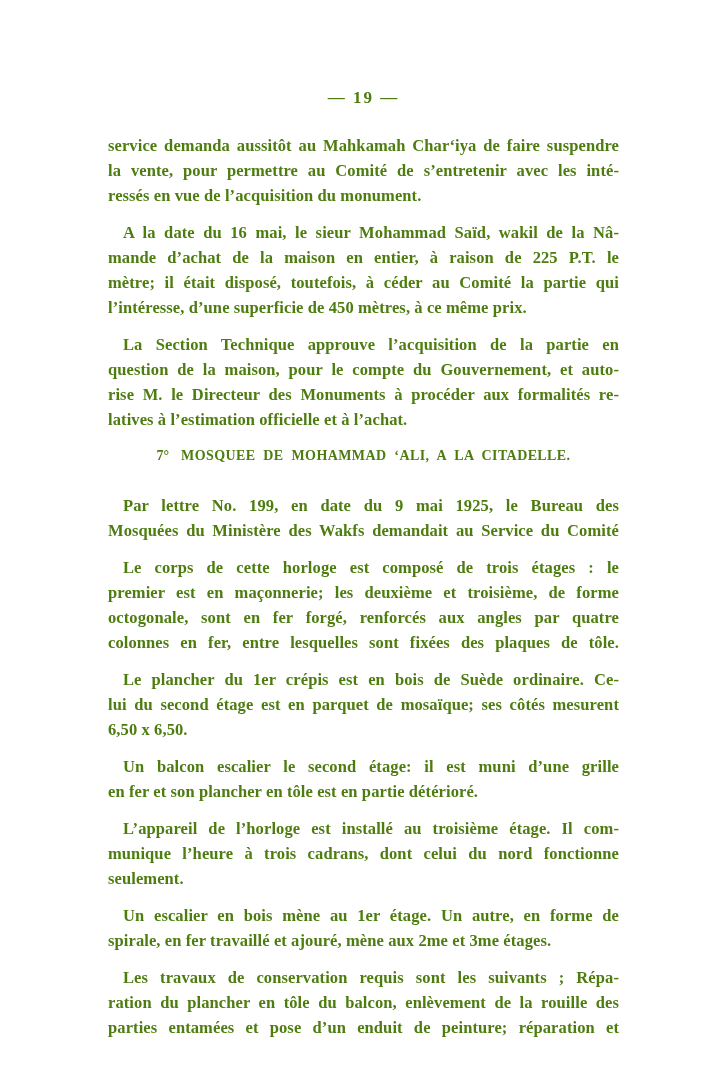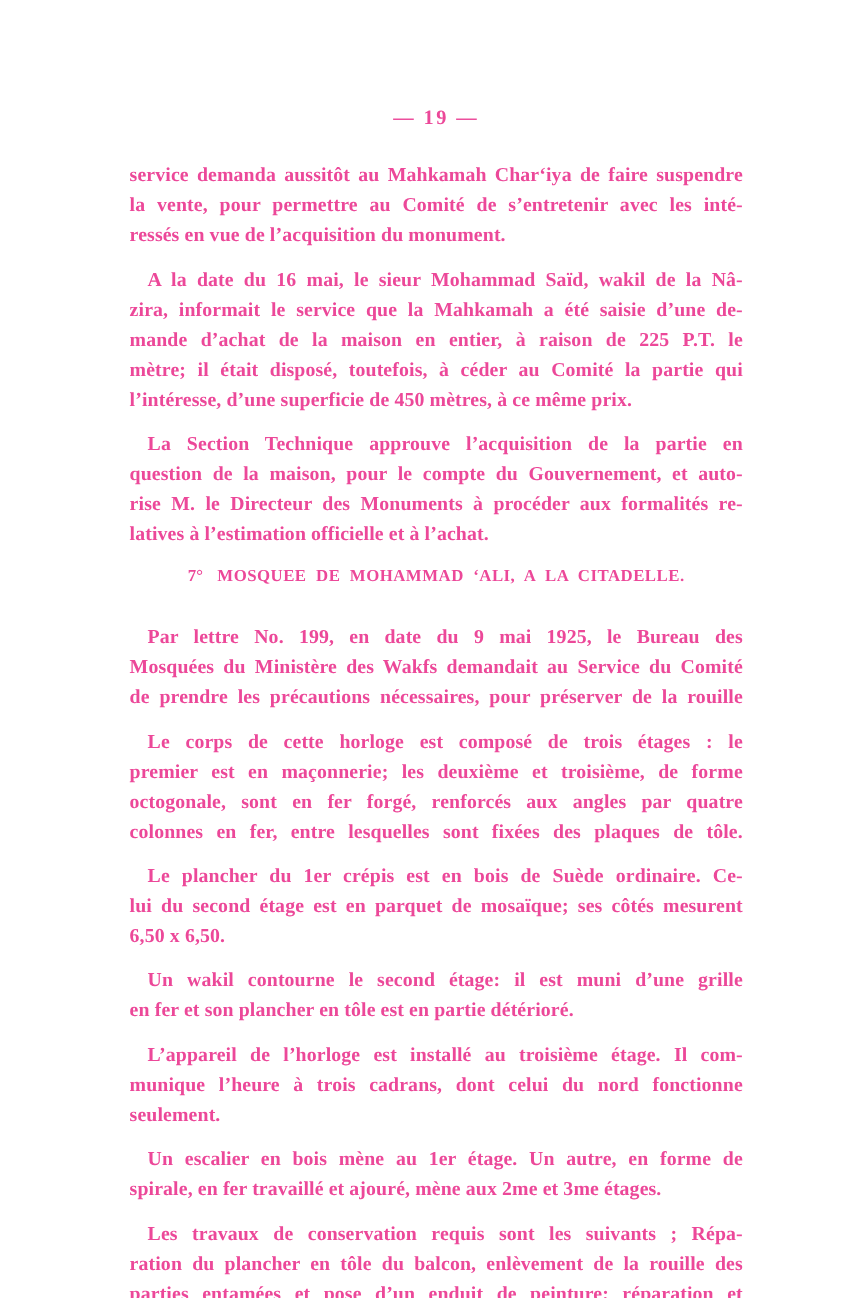--- a/index.html
+++ b/index.html
@@ -6,21 +6,21 @@
     margin: 0;
     padding: 0;
     background: #ffffff;
   }
   .page {
     position: relative;
     width: 720px;
     height: 1082px;
     background: #ffffff;
     overflow: hidden;
-    color: #ec4899;
+    color: #4d7c0f;
     font-family: "Liberation Serif", serif;
     font-weight: 700;
     -webkit-font-smoothing: antialiased;
   }
   .page-number {
     position: absolute;
     top: 88px;
     left: 96px;
     width: 535px;
     text-align: center;
@@ -61,50 +61,48 @@
 <div class="page">
   <div class="page-number">— 19 —</div>
   <div class="body-text" id="body-text">
       <div class="para">
         <div class="line">service demanda aussitôt au Mahkamah Char‘iya de faire suspendre</div>
         <div class="line">la vente, pour permettre au Comité de s’entretenir avec les inté-</div>
         <div class="line last">ressés en vue de l’acquisition du monument.</div>
       </div>
       <div class="para">
         <div class="line indent">A la date du 16 mai, le sieur Mohammad Saïd, wakil de la Nâ-</div>
-        <div class="line">zira, informait le service que la Mahkamah a été saisie d’une de-</div>
         <div class="line">mande d’achat de la maison en entier, à raison de 225 P.T. le</div>
         <div class="line">mètre; il était disposé, toutefois, à céder au Comité la partie qui</div>
         <div class="line last">l’intéresse, d’une superficie de 450 mètres, à ce même prix.</div>
       </div>
       <div class="para">
         <div class="line indent">La Section Technique approuve l’acquisition de la partie en</div>
         <div class="line">question de la maison, pour le compte du Gouvernement, et auto-</div>
         <div class="line">rise M. le Directeur des Monuments à procéder aux formalités re-</div>
         <div class="line last">latives à l’estimation officielle et à l’achat.</div>
       </div>
       <div class="heading"><span class="hnum">7°</span><span>MOSQUEE DE MOHAMMAD ‘ALI, A LA CITADELLE.</span></div>
       <div class="para">
         <div class="line indent">Par lettre No. 199, en date du 9 mai 1925, le Bureau des</div>
         <div class="line">Mosquées du Ministère des Wakfs demandait au Service du Comité</div>
-        <div class="line">de prendre les précautions nécessaires, pour préserver de la rouille</div>
       </div>
       <div class="para">
         <div class="line indent">Le corps de cette horloge est composé de trois étages : le</div>
         <div class="line">premier est en maçonnerie; les deuxième et troisième, de forme</div>
         <div class="line">octogonale, sont en fer forgé, renforcés aux angles par quatre</div>
         <div class="line">colonnes en fer, entre lesquelles sont fixées des plaques de tôle.</div>
       </div>
       <div class="para">
         <div class="line indent">Le plancher du 1er crépis est en bois de Suède ordinaire. Ce-</div>
         <div class="line">lui du second étage est en parquet de mosaïque; ses côtés mesurent</div>
         <div class="line last">6,50 x 6,50.</div>
       </div>
       <div class="para">
-        <div class="line indent">Un wakil contourne le second étage: il est muni d’une grille</div>
+        <div class="line indent">Un balcon escalier le second étage: il est muni d’une grille</div>
         <div class="line last">en fer et son plancher en tôle est en partie détérioré.</div>
       </div>
       <div class="para">
         <div class="line indent">L’appareil de l’horloge est installé au troisième étage. Il com-</div>
         <div class="line">munique l’heure à trois cadrans, dont celui du nord fonctionne</div>
         <div class="line last">seulement.</div>
       </div>
       <div class="para">
         <div class="line indent">Un escalier en bois mène au 1er étage. Un autre, en forme de</div>
         <div class="line last">spirale, en fer travaillé et ajouré, mène aux 2me et 3me étages.</div>

